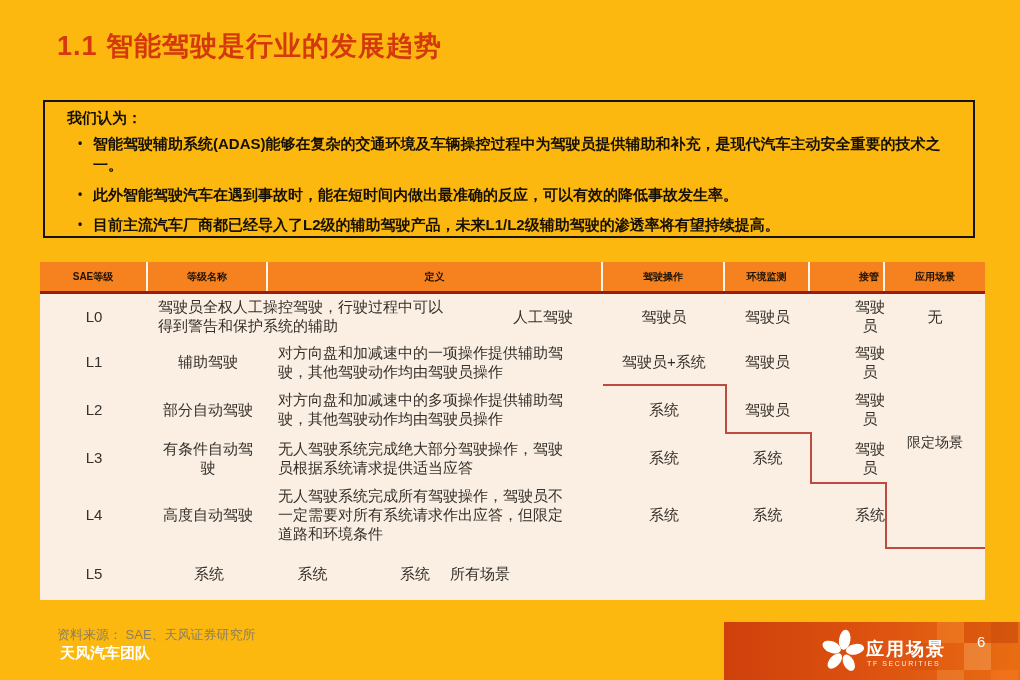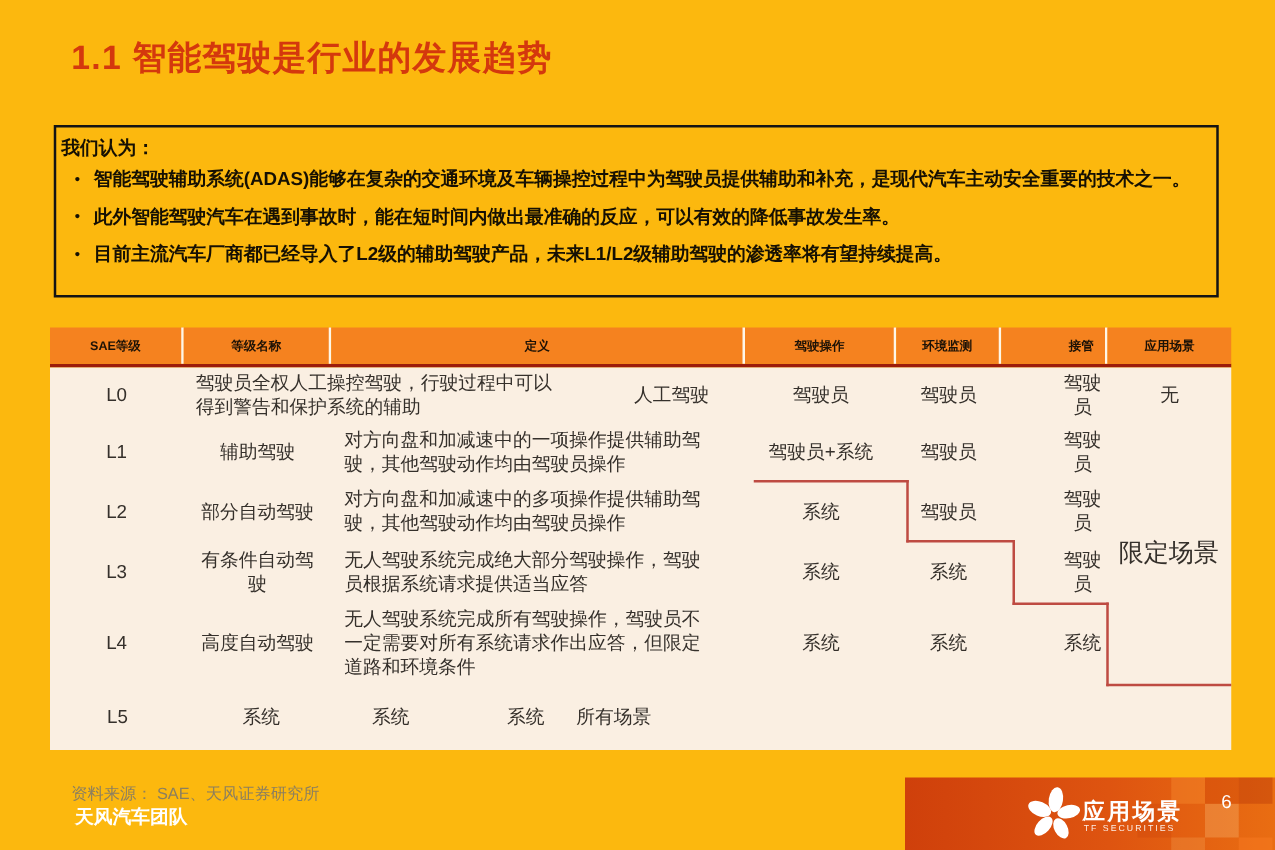--- a/index.html
+++ b/index.html
@@ -5,45 +5,45 @@
   html,body{margin:0;padding:0;}
   body{width:1020px;height:680px;font-family:"Liberation Sans","DejaVu Sans",sans-serif;}
   .slide{position:relative;width:1020px;height:680px;background:#FCB80E;overflow:hidden;}
 
   
   .title{position:absolute;left:57px;top:28px;margin:0;font-size:27px;font-weight:bold;
          color:#D4380D;letter-spacing:1px;}
 
   
   .belief-box{position:absolute;left:43px;top:100px;width:932px;height:138px;
-              border:2px solid #141414;box-sizing:border-box;padding:7px 14px 6px 4px;color:#161003;}
+              border:2px solid #141414;box-sizing:border-box;padding:7px 14px 6px 22px;color:#161003;}
   .belief-heading{font-size:15px;font-weight:bold;margin-bottom:5px;}
   .belief-list{list-style:none;margin:0;padding:0;}
   .belief-item{display:flex;margin-bottom:9px;font-size:15px;line-height:21px;font-weight:bold;}
   .belief-dot{width:26px;flex:0 0 26px;text-align:center;font-size:12px;line-height:21px;}
   .belief-text{flex:1;}
 
   
   .sae-table{position:absolute;left:40px;top:262px;width:945px;height:338px;}
   .thead{display:flex;height:29px;}
   .th{background:#F5821F;color:#1d1206;font-weight:bold;font-size:10px;display:flex;
       align-items:center;justify-content:center;box-sizing:border-box;border-right:2px solid #FEF6E8;}
   .th:last-child{border-right:none;}
   .header-rule{height:3px;background:#9C1C0B;}
   .tbody{position:relative;height:306px;background:#FAEFE2;}
   .tr{display:flex;}
   .td{box-sizing:border-box;display:flex;align-items:center;justify-content:center;
       text-align:center;font-size:15px;color:#35302b;line-height:19px;}
   .c0{width:108px;} .c1{width:120px;padding:0 12px;} .c2{width:335px;}
-  .c3{width:122px;} .c4{width:85px;} .c5{width:86px;padding-left:45px;} .c6{width:100px;}
+  .c3{width:122px;} .c4{width:85px;} .c5{width:75px;padding-left:45px;} .c6{width:100px;}
   .td.c2{justify-content:flex-start;text-align:left;padding:2px 26px 2px 10px;}
   .r0{height:44px;} .r1{height:47px;} .r2{height:48px;} .r3{height:49px;}
   .r4{height:65px;} .r5{height:53px;}
   .merged-scenario{position:absolute;left:845px;top:44px;width:100px;height:209px;
-      display:flex;align-items:center;justify-content:center;font-size:20px;color:#35302b;}
+      display:flex;align-items:center;justify-content:center;font-size:14px;color:#35302b;}
   .stair{position:absolute;background:#BE4B42;}
   .sg1{left:563px;top:90px;width:124px;height:2px;}
   .sg2{left:685px;top:90px;width:2px;height:50px;}
   .sg3{left:685px;top:138px;width:87px;height:2px;}
   .sg4{left:770px;top:138px;width:2px;height:52px;}
   .sg5{left:770px;top:188px;width:77px;height:2px;}
   .sg6{left:845px;top:188px;width:2px;height:67px;}
   .sg7{left:845px;top:253px;width:100px;height:2px;}
 
   

